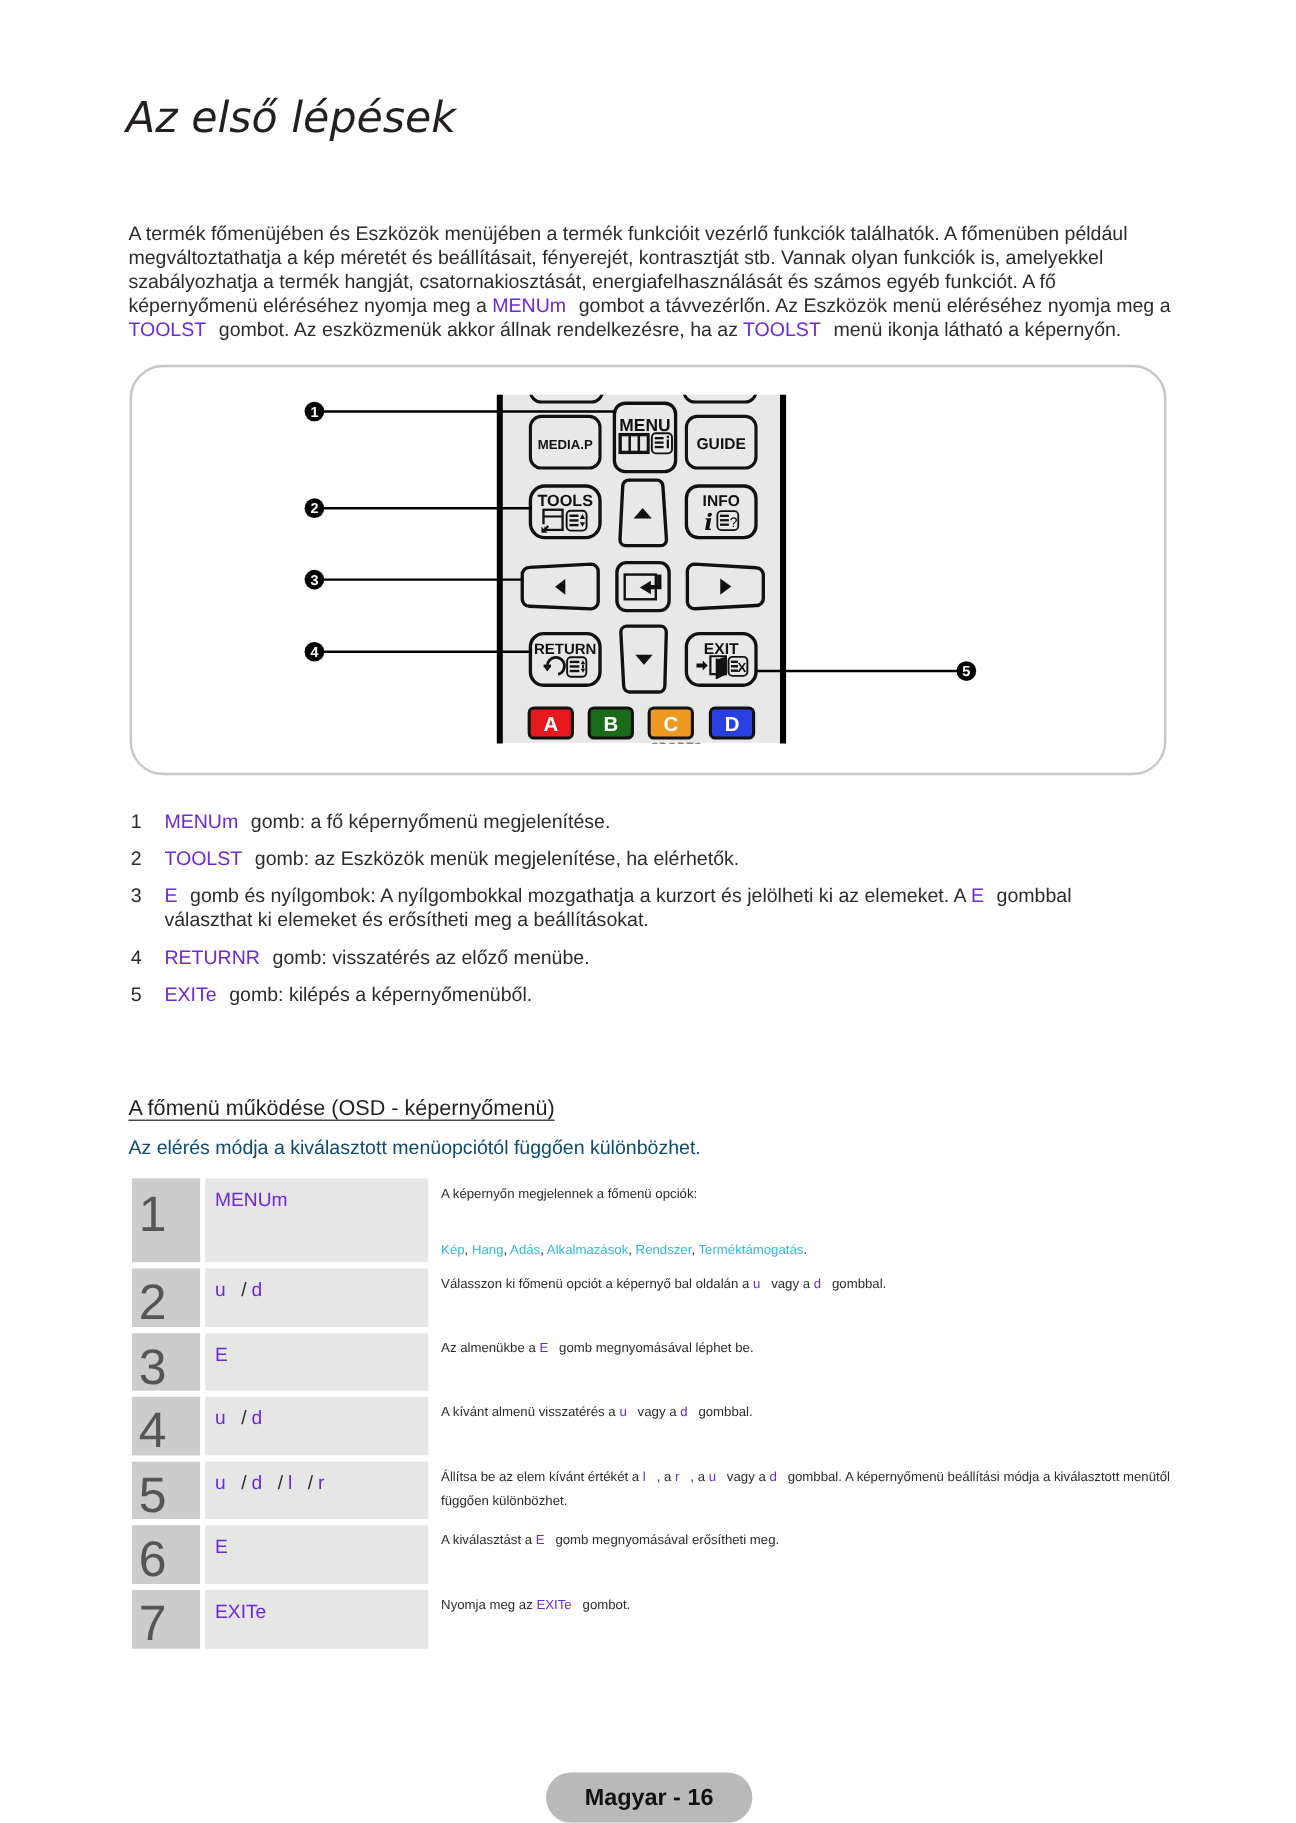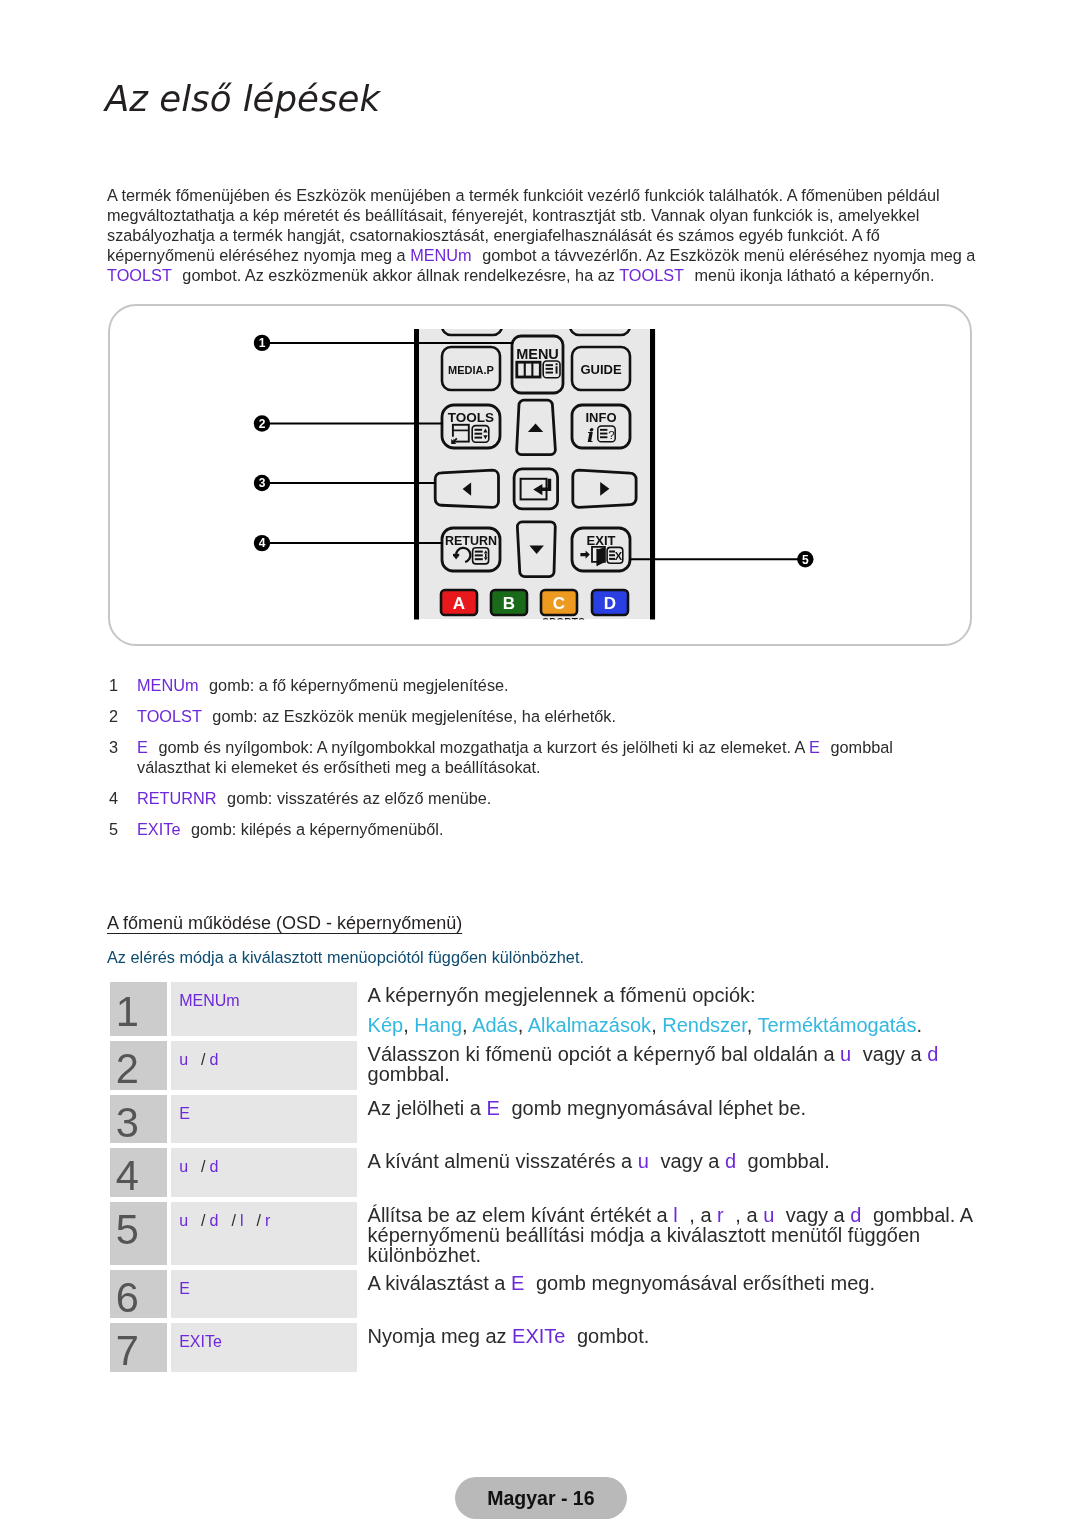--- a/index.html
+++ b/index.html
@@ -42,27 +42,27 @@
   .steps{position:absolute;left:109.7px;top:982px;width:866px;border-collapse:separate;
        border-spacing:0;table-layout:fixed;}
   .steps td{vertical-align:top;box-sizing:border-box;}
   .steps td.c-num{width:57.5px;background:#cccccc;padding:0;vertical-align:top;overflow:hidden;}
   .steps td.c-num span{display:block;font-size:41.6px;color:#555555;height:30px;overflow:visible;
        line-height:30px;font-family:"Liberation Sans",sans-serif;padding-left:6px;margin-top:13px;}
   .steps tr.srow.tall td.c-num span{margin-top:15px;}
   .steps td.c-sp{width:4px;background:#fff;padding:0;}
   .steps td.c-btn{width:185.4px;background:#e6e6e6;font-size:16px;color:#2ec4a6;
        padding:10px 0 0 8px;}
-  .steps td.c-desc{padding:3px 0 0 11px;font-size:20px;color:#2b2b2b;line-height:20px;background:#fff;}
+  .steps td.c-desc{padding:3px 0 0 11px;font-size:11px;color:#2b2b2b;line-height:20px;background:#fff;}
   .steps tr.srow td{height:48.6px;}
   .steps tr.srow.tall td{height:54px;}
   .steps td.gap{height:5px;background:#fff;padding:0;line-height:5px;font-size:0;}
   .blue{color:#33b8e0;}
   .slash{color:#2b2b2b;margin:0 4px 0 7px;}
-  .menuline{margin-top:10px;}
+  .menuline{margin-top:27px;}
   .remote-svg text{font-family:"Liberation Sans",sans-serif;-webkit-font-smoothing:antialiased;}
   svg{shape-rendering:geometricPrecision;}
   .btnlabel{text-anchor:middle;font-weight:bold;fill:#111;}
   .bullet text{fill:#fff;font-size:12px;font-weight:bold;text-anchor:middle;}
   .colkey{fill:#fff;font-size:17px;font-weight:bold;text-anchor:middle;}
   .sports{fill:#111;font-size:10px;font-weight:bold;text-anchor:middle;letter-spacing:0.3px;}
 
   
   .footer{position:absolute;left:454.8px;top:1428.9px;width:172.2px;height:42.4px;
        background:#b9b9b9;border-radius:21.2px;color:#111;font-size:19.5px;
@@ -271,21 +271,21 @@
         </tr>
         <tr>
           <td class="gap" colspan="4"></td>
         </tr>
         <tr class="srow">
           <td class="c-num">
             <span>3</span>
           </td>
           <td class="c-sp"></td>
           <td class="c-btn"><span class="kw">E</span></td>
-          <td class="c-desc"><span>Az jelölheti a </span><span class="kw">E</span><span> gomb megnyomásával léphet be.</span></td>
+          <td class="c-desc"><span>Az almenükbe a </span><span class="kw">E</span><span> gomb megnyomásával léphet be.</span></td>
         </tr>
         <tr>
           <td class="gap" colspan="4"></td>
         </tr>
         <tr class="srow">
           <td class="c-num">
             <span>4</span>
           </td>
           <td class="c-sp"></td>
           <td class="c-btn"><span class="kw">u</span><span class="slash">/</span><span class="kw">d</span></td>

